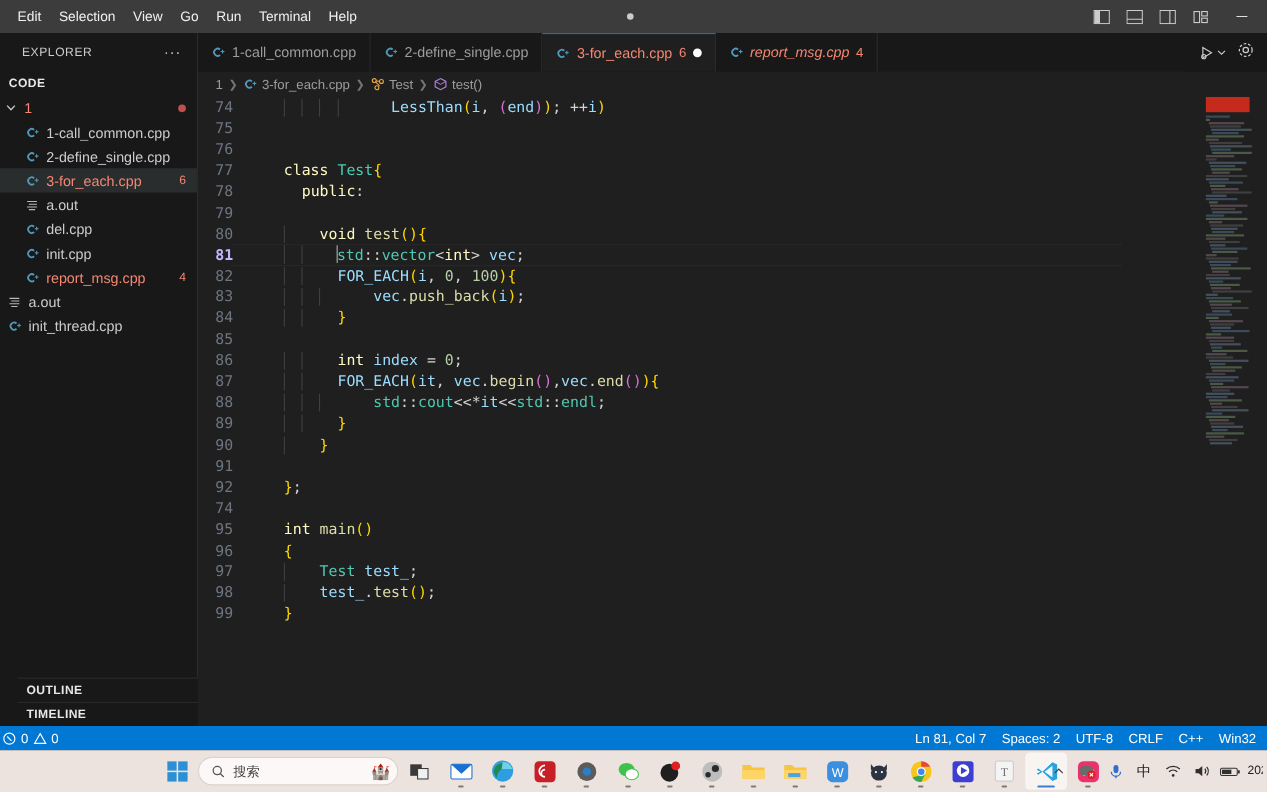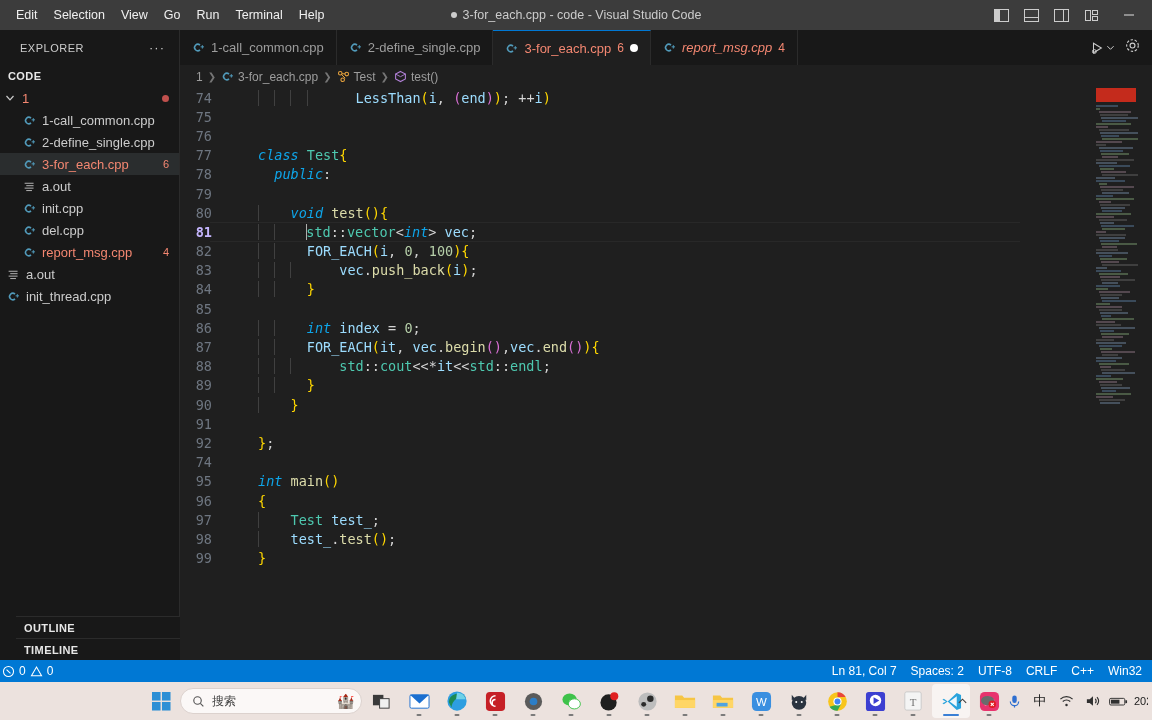--- a/index.html
+++ b/index.html
@@ -135,21 +135,21 @@
     width: 46px; text-align: right; padding-right: 14px; flex: 0 0 46px;
     color: #6e7681; font-size: 13.5px; font-family: "DejaVu Sans Mono", monospace;
   }
   .ln.cur { color: #c4b5fd; font-weight: bold; }
   .code-text { position: relative; padding-left: 16px; }
   .cursor {
     display: inline-block; width: 1.5px; height: 16px; background: #aeafad;
     vertical-align: -3px; margin: 0 -1px;
   }
   
-  .t-kw   { color: #0ea5e9; font-style: italic; }
+  .t-kw   { color: #fef9c3; }
   .t-type { color: #4ec9b0; }
   .t-fn   { color: #dcdcaa; }
   .t-var  { color: #9cdcfe; }
   .t-num  { color: #b5cea8; }
   .t-plain{ color: #d4d4d4; }
   .t-p1   { color: #ffd700; }
   .t-p2   { color: #da70d6; }
   .t-macro{ color: #9cdcfe; }
 
   .minimap {
@@ -216,21 +216,20 @@
       <div class="menu-item">Selection</div>
       <div class="menu-item">View</div>
       <div class="menu-item">Go</div>
       <div class="menu-item">Run</div>
       <div class="menu-item">Terminal</div>
       <div class="menu-item">Help</div>
     </div>
 
     <div class="title-center">
       <span class="title-dot"></span>
-      <span>3-for_each.cpp - code - Visual Studio Code</span>
     </div>
 
     <div class="win-right">
       <div class="layout-ico">
         <svg width="15" height="13" viewBox="0 0 15 13">
             <rect x="0.5" y="0.5" width="14" height="12" fill="none" stroke="#cccccc"></rect>
             <rect x="1" y="1" width="5" height="11" fill="#cccccc"></rect>
           </svg>
       </div>
       <div class="layout-ico">
@@ -322,31 +321,31 @@
           <span class="sb-label" style="padding-left: 4px;">a.out</span>
         </div>
         <div class="sb-row" style="padding-left: 20px;">
           <span class="sb-ico">
             <svg width="13" height="13" viewBox="0 0 16 16">
               <path d="M10.5 4.2 A5 5 0 1 0 10.5 11.8 L9.2 10.2 A3 3 0 1 1 9.2 5.8 Z" fill="#519aba"></path>
               <rect x="10.6" y="6.6" width="4.2" height="1.2" fill="#519aba"></rect>
               <rect x="12.1" y="5.1" width="1.2" height="4.2" fill="#519aba"></rect>
             </svg>
           </span>
-          <span class="sb-label" style="padding-left: 4px;">init.cpp</span>
+          <span class="sb-label" style="padding-left: 4px;">del.cpp</span>
         </div>
         <div class="sb-row" style="padding-left: 20px;">
           <span class="sb-ico">
             <svg width="13" height="13" viewBox="0 0 16 16">
               <path d="M10.5 4.2 A5 5 0 1 0 10.5 11.8 L9.2 10.2 A3 3 0 1 1 9.2 5.8 Z" fill="#519aba"></path>
               <rect x="10.6" y="6.6" width="4.2" height="1.2" fill="#519aba"></rect>
               <rect x="12.1" y="5.1" width="1.2" height="4.2" fill="#519aba"></rect>
             </svg>
           </span>
-          <span class="sb-label" style="padding-left: 4px;">del.cpp</span>
+          <span class="sb-label" style="padding-left: 4px;">init.cpp</span>
         </div>
         <div class="sb-row" style="padding-left: 20px;">
           <span class="sb-ico">
             <svg width="13" height="13" viewBox="0 0 16 16">
               <path d="M10.5 4.2 A5 5 0 1 0 10.5 11.8 L9.2 10.2 A3 3 0 1 1 9.2 5.8 Z" fill="#519aba"></path>
               <rect x="10.6" y="6.6" width="4.2" height="1.2" fill="#519aba"></rect>
               <rect x="12.1" y="5.1" width="1.2" height="4.2" fill="#519aba"></rect>
             </svg>
           </span>
           <span class="sb-label err" style="padding-left: 4px;">report_msg.cpp</span>

